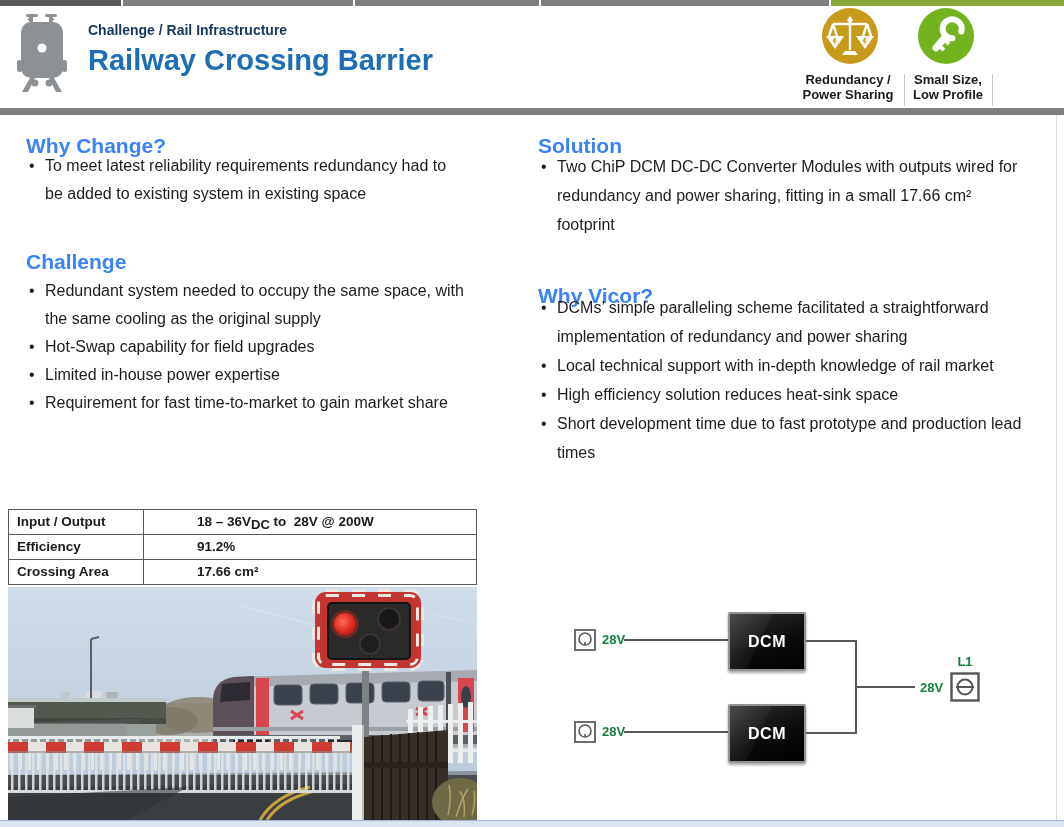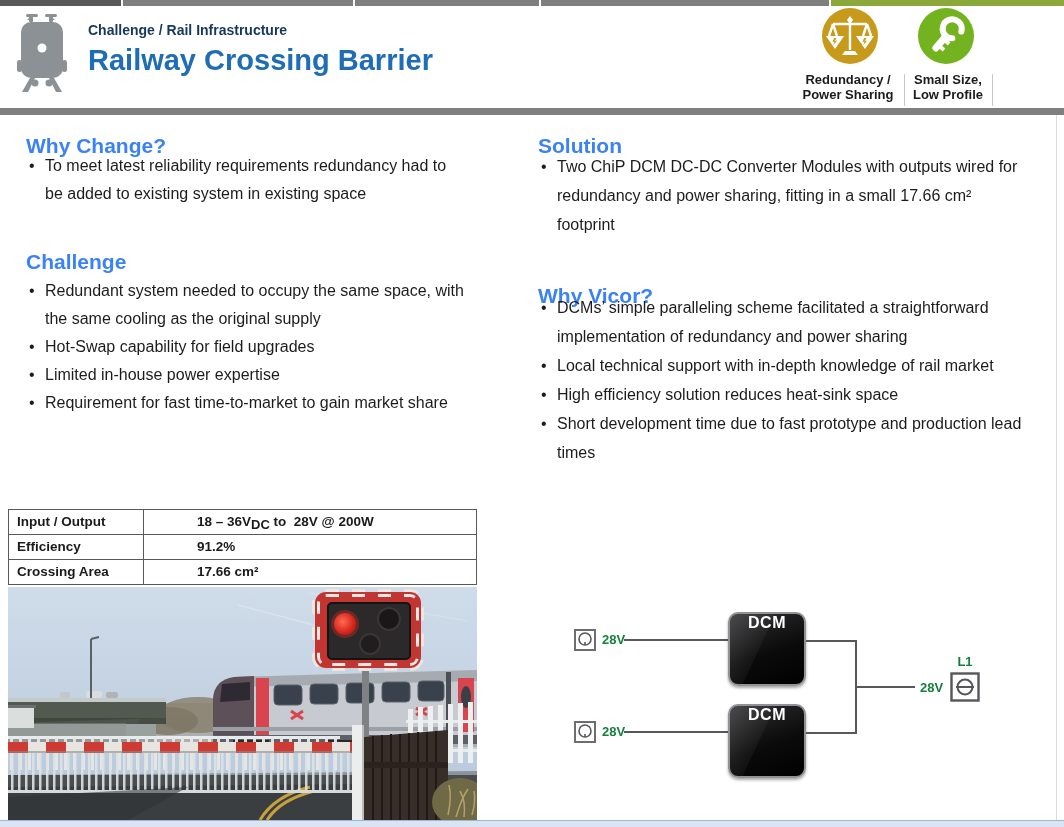--- a/index.html
+++ b/index.html
@@ -34,22 +34,22 @@
   .spec-label{border-right:1px solid #595959;font-size:13.5px;font-weight:bold;
               padding:4px 6px 0 8px;box-sizing:border-box;}
   .spec-value{font-size:13.5px;font-weight:bold;padding:4px 6px 0 13px;box-sizing:border-box;white-space:pre;}
   .spec-value .sub{font-size:13px;vertical-align:-3px;font-weight:bold;}
 
   
   #photo{position:absolute;left:8px;top:587px;width:469px;height:233px;overflow:hidden;}
 
   
   .wire{position:absolute;background:#57585a;}
-  .dcm{position:absolute;width:78px;height:74px;border-radius:10px;border:2px solid #909296;
-       box-sizing:border-box;display:flex;justify-content:center;
+  .dcm{position:absolute;width:78px;height:59px;border-radius:2px;border:2px solid #909296;
+       box-sizing:border-box;display:flex;align-items:center;justify-content:center;
        background:linear-gradient(115deg, rgba(255,255,255,0.14) 0%, rgba(255,255,255,0.04) 42%, rgba(255,255,255,0) 43%),
                   linear-gradient(160deg,#2e2e30 0%,#0b0b0c 55%,#000 100%);
        box-shadow:0 2px 3px rgba(0,0,0,0.35);}
   .dcm span{color:#fff;font-weight:bold;font-size:16px;letter-spacing:.5px;}
   .dlabel{position:absolute;font-size:13px;font-weight:bold;color:#15803d;}
 
   .footer-bar{position:absolute;left:0;top:820px;width:1064px;height:6px;background:#dbe5f1;
               border-top:1px solid #9db6d9;}
   .right-line{position:absolute;left:1056px;top:115px;width:1px;height:705px;background:#dcdcdc;}
 </style>

